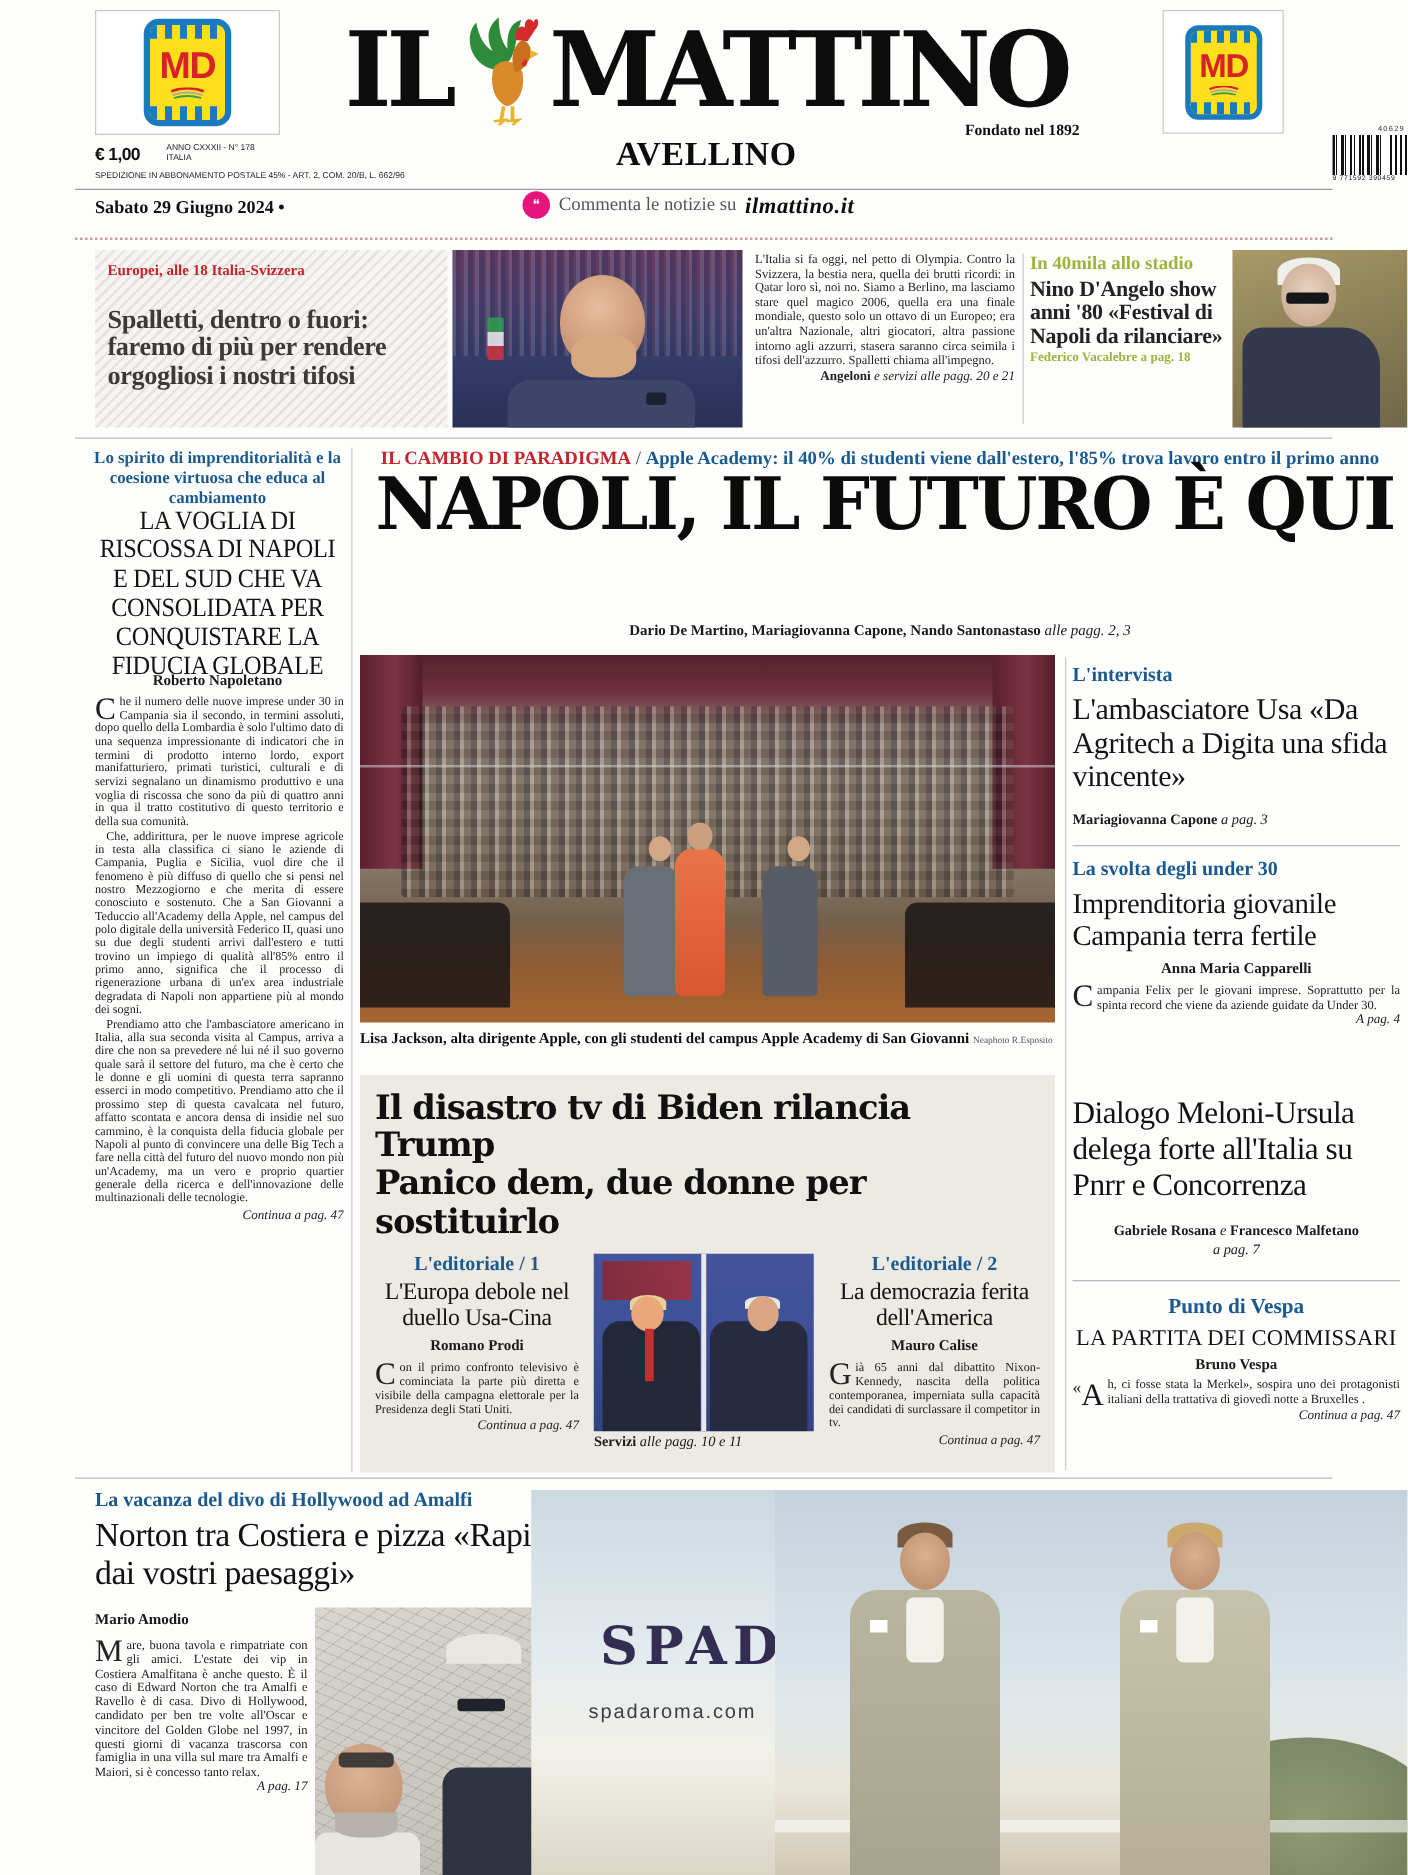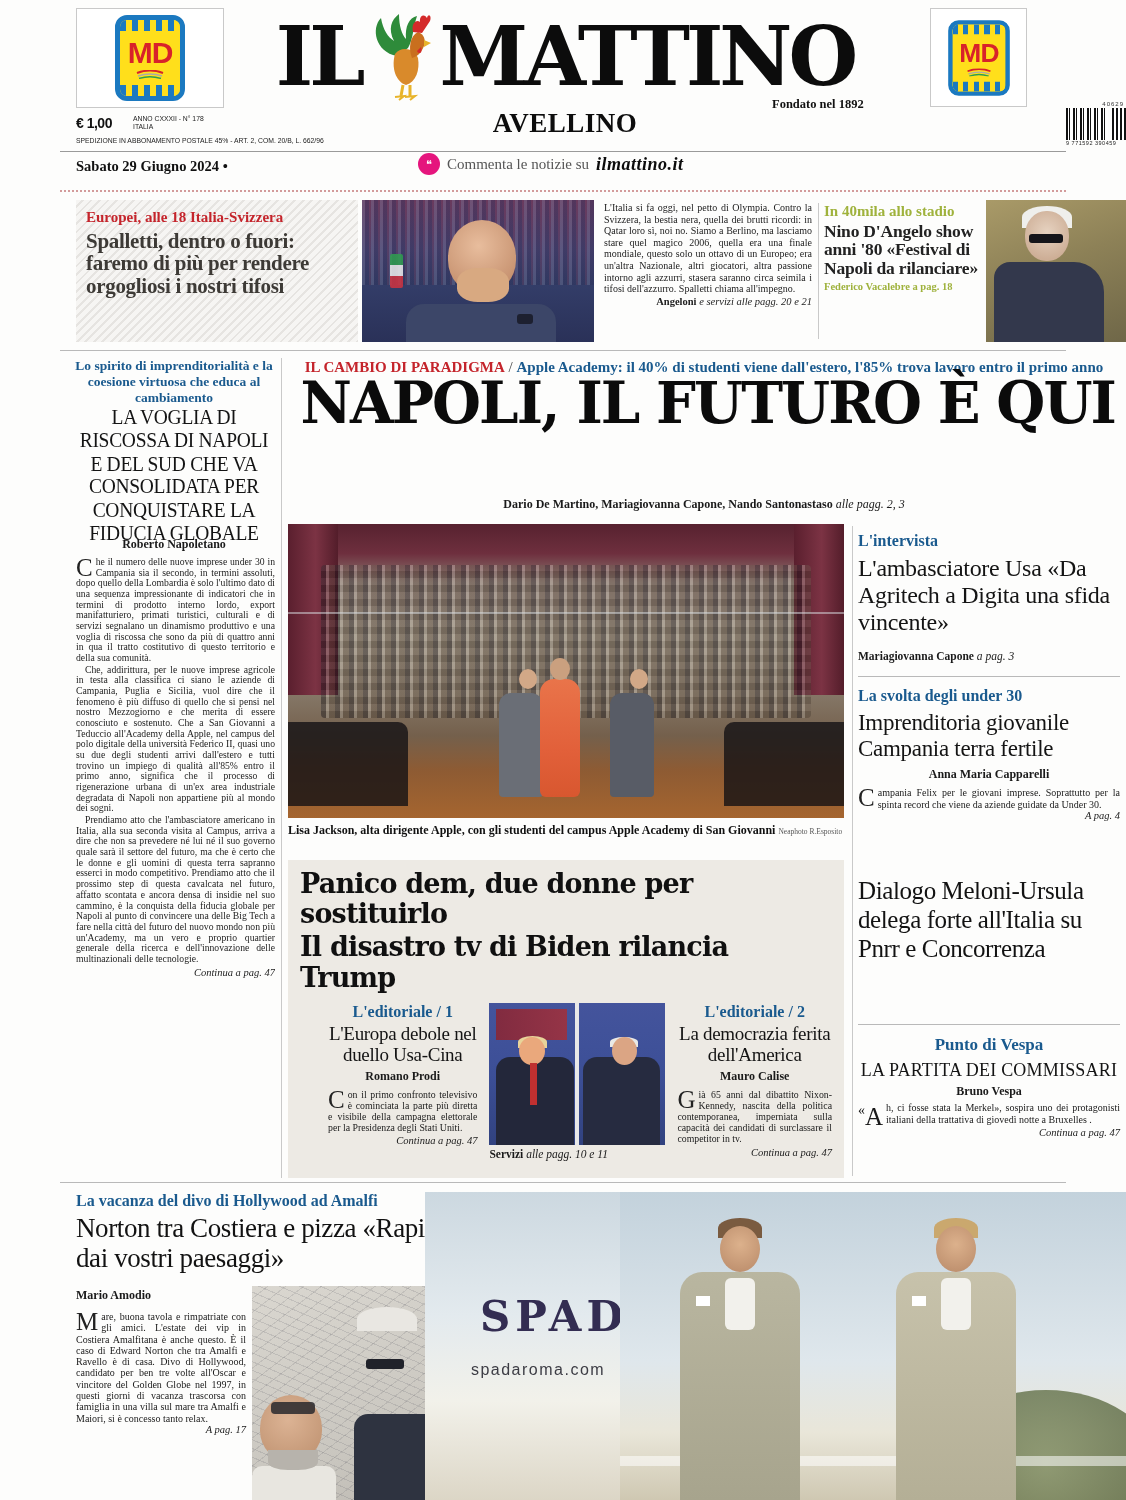--- a/index.html
+++ b/index.html
@@ -50,21 +50,21 @@
   .dateline{position:absolute;left:76px;top:158px;font-weight:bold;font-size:14.5px;color:#111;}
   .comment{position:absolute;left:418px;top:153px;display:flex;align-items:center;gap:7px;}
   .comment-ico{width:22px;height:22px;border-radius:50%;background:var(--magenta,#e5157d);color:#fff;
                display:flex;align-items:center;justify-content:center;font-size:11px;line-height:1;}
   .comment-txt{font-size:15px;color:#555;}
   .comment-site{font-size:18px;font-weight:bold;font-style:italic;color:#0c0c0c;letter-spacing:.5px;}
 
   
   .hatch{position:absolute;left:76px;top:200px;width:282px;height:142px;padding:9px 10px;
          background:repeating-linear-gradient(135deg,#f6f5f3 0 4px,#e6e4e1 4px 6px);}
-  .hatch .kick{font-size:15px;margin-bottom:4px;}
+  .hatch .kick{font-size:12px;margin-bottom:20px;}
   .hatch .hl{font-weight:bold;font-size:21px;line-height:1.06;color:#3d3a36;letter-spacing:-.3px;}
   .k-red{color:var(--kicker_red,#c4242b);font-weight:bold;}
   .k-blue{color:var(--kicker_blue,#1a5a8e);font-weight:bold;}
   .k-green{color:var(--kicker_green,#9fb23c);font-weight:bold;}
 
   .strip-center{position:absolute;left:604px;top:202px;width:208px;height:140px;
                 font-size:10px;line-height:1.16;text-align:justify;color:#222;}
   .strip-byline{text-align:right;font-size:10.5px;margin-top:1px;}
   .strip-right{position:absolute;left:824px;top:203px;width:160px;}
   .strip-right .kick{font-size:15px;margin-bottom:2px;}
@@ -191,21 +191,21 @@
   .u30-kicker{position:absolute;left:858px;top:687px;font-size:16px;}
   .u30-headline{position:absolute;left:858px;top:710px;width:262px;font-size:23px;line-height:1.12;letter-spacing:-.3px;color:#141414;}
   .u30-byline{position:absolute;left:858px;top:767px;width:262px;text-align:center;font-weight:bold;font-size:12px;}
   .u30-body{position:absolute;left:858px;top:787px;width:262px;font-size:10px;line-height:1.16;text-align:justify;}
   .pagref{text-align:right;font-style:italic;font-size:10.5px;}
 
   
   .biden{position:absolute;left:288px;top:860px;width:556px;height:318px;background:#edeae4;padding:9px 12px;}
   .biden .kick{font-size:16px;}
   .biden .hl{font-family:"DejaVu Serif",serif;font-weight:bold;font-size:27px;line-height:1.12;letter-spacing:-.8px;color:#101010;margin-top:3px;}
-  .biden .cols{display:flex;gap:12px;margin-top:10px;margin-left:28px;}
+  .biden .cols{display:flex;gap:12px;margin-top:10px;}
   .ed{width:172px;}
   .ed .label{text-align:center;font-size:16px;}
   .ed .ehl{text-align:center;font-size:19px;line-height:1.1;letter-spacing:-.3px;margin-top:3px;color:#141414;}
   .ed .auth{text-align:center;font-weight:bold;font-size:12px;margin-top:3px;}
   .ed .ebody{margin-top:5px;font-size:9.8px;line-height:1.14;text-align:justify;}
   .ed-photo-wrap{width:176px;}
   .ed-photo{position:relative;width:176px;height:142px;}
   .serv-cap{margin-top:3px;font-size:11.5px;}
 
   
@@ -379,22 +379,22 @@
 
   <div class="u30-kicker k-blue">La svolta degli under 30</div>
   <div class="u30-headline">Imprenditoria giovanile Campania terra fertile</div>
   <div class="u30-byline">Anna Maria Capparelli</div>
   <div class="u30-body">
     <span class="dc">C</span><span>ampania Felix per le giovani imprese. Soprattutto per la spinta record che viene da aziende guidate da Under 30.</span>
     <div class="pagref">A pag. 4</div>
   </div>
 
   <div class="biden">
+    <div class="hl">Il disastro tv di Biden rilancia Trump</div>
     <div class="hl" style="margin-top:0;">Panico dem, due donne per sostituirlo</div>
-    <div class="hl">Il disastro tv di Biden rilancia Trump</div>
     <div class="cols">
       <div class="ed">
         <div class="label k-blue">L'editoriale / 1</div>
         <div class="ehl">L'Europa debole nel duello Usa-Cina</div>
         <div class="auth">Romano Prodi</div>
         <div class="ebody">
           <span class="dc">C</span><span>on il primo confronto televisivo è cominciata la parte più diretta e visibile della campagna elettorale per la Presidenza degli Stati Uniti.</span>
           <div class="continua">Continua a pag. 47</div>
         </div>
       </div>
@@ -420,20 +420,24 @@
         <div class="auth">Mauro Calise</div>
         <div class="ebody">
           <span class="dc">G</span><span>ià 65 anni dal dibattito Nixon-Kennedy, nascita della politica contemporanea, imperniata sulla capacità dei candidati di surclassare il competitor in tv.</span>
           <div class="continua">Continua a pag. 47</div>
         </div>
       </div>
     </div>
   </div>
 
   <div class="mel-headline">Dialogo Meloni-Ursula delega forte all'Italia su Pnrr e Concorrenza</div>
+  <div class="mel-byline">
+    <div><span class="bold">Gabriele Rosana</span><span class="ital"> e </span><span class="bold">Francesco Malfetano</span></div>
+    <div class="ital">a pag. 7</div>
+  </div>
   <div class="hrule light" style="left:858px;top:1024px;width:262px;"></div>
   <div class="vespa-kicker k-blue">Punto di Vespa</div>
   <div class="vespa-headline">LA PARTITA DEI COMMISSARI</div>
   <div class="vespa-auth">Bruno Vespa</div>
   <div class="vespa-body">
     <span class="dcq"><span class="q">«</span><span class="L">A</span></span><span>h, ci fosse stata la Merkel», sospira uno dei protagonisti italiani della trattativa di giovedì notte a Bruxelles .</span>
     <div class="continua">Continua a pag. 47</div>
   </div>
 
   <div class="hrule light" style="left:60px;top:1182px;width:1006px;"></div>

